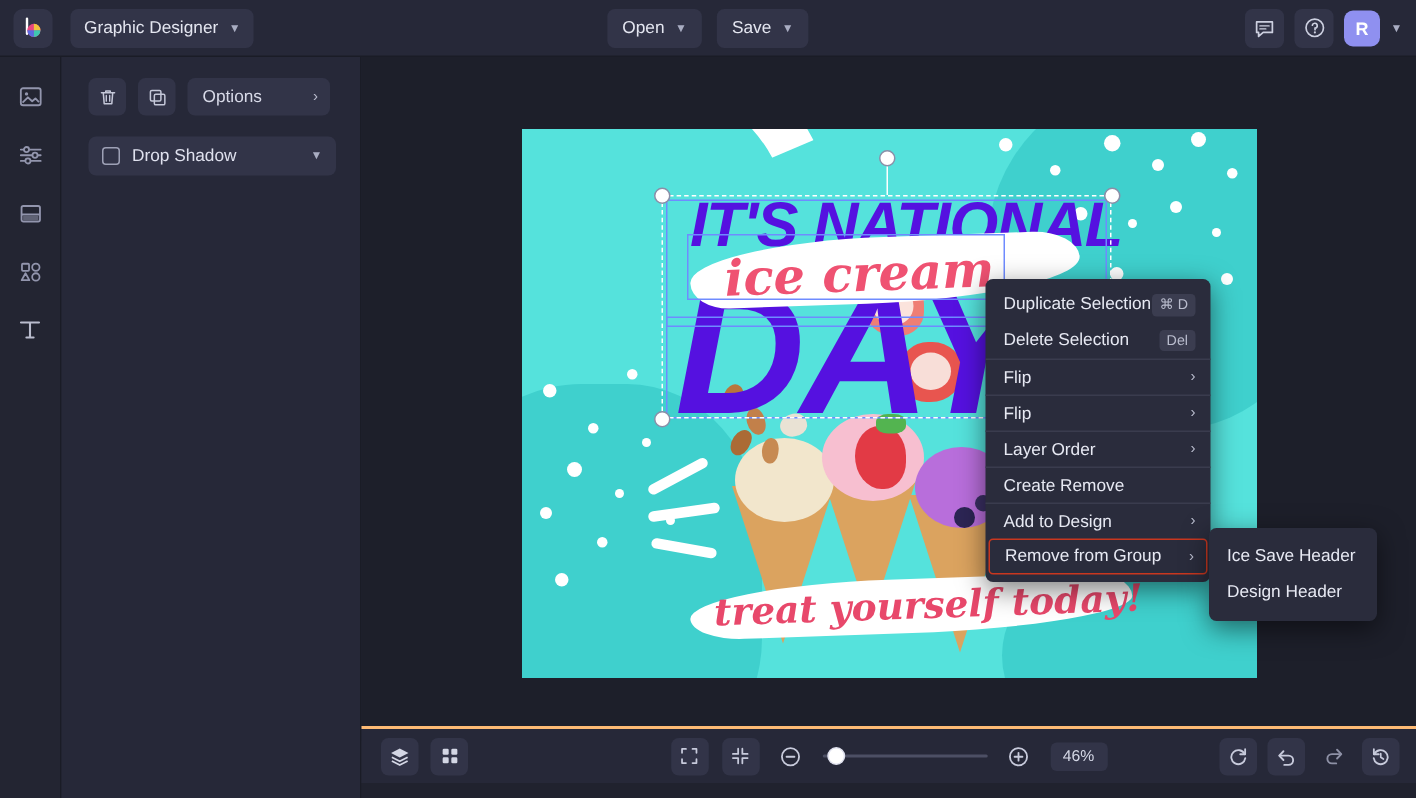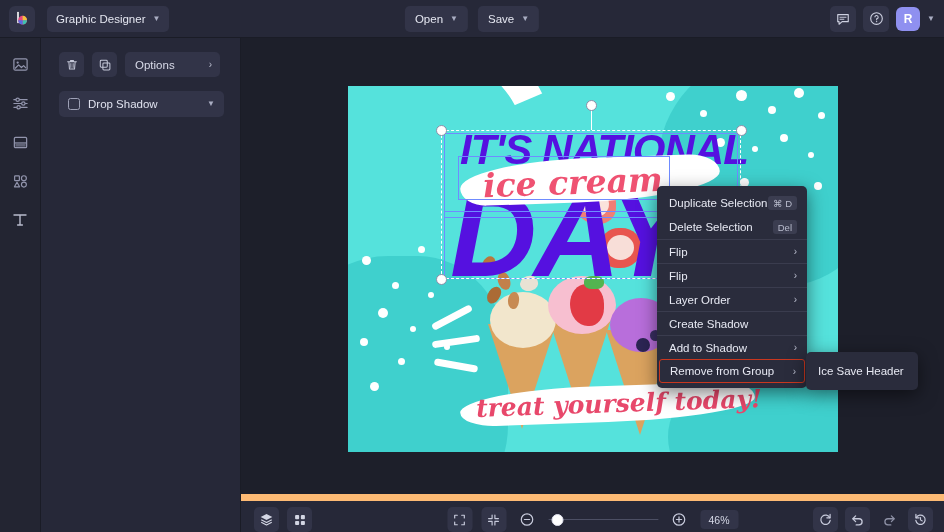--- a/index.html
+++ b/index.html
@@ -234,23 +234,23 @@
     box-shadow: 0 5px 18px rgba(0,0,0,.5);
     padding: 7px 0; z-index: 31;
   }
   .subitem {
     height: 24px; display: flex; align-items: center;
     padding: 0 12px; color: #e7e9f3; font-size: 11.5px; cursor: pointer;
   }
 
   
   .bottombar {
-    position: absolute; left: 241px; top: 494px; width: 703px; height: 38px;
-    background: #262838; border-top: 7px solid #fdba74;
-    display: flex; align-items: flex-end;
+    position: absolute; left: 241px; top: 484px; width: 703px; height: 38px;
+    background: #262838; border-top: 2px solid #fdba74;
+    display: flex; align-items: center;
   }
   .bb-left { display: flex; gap: 8px; margin-left: 13px; }
   .bb-center {
     position: absolute; left: 50%; transform: translateX(-50%);
     display: flex; align-items: center; gap: 9px;
   }
   .bb-right { position: absolute; right: 11px; display: flex; gap: 7px; }
   .bbtn {
     width: 25px; height: 25px; border-radius: 5px; background: #323448;
     display: flex; align-items: center; justify-content: center;
@@ -490,35 +490,38 @@
     </div>
     <div class="ctxitem sep">
       <span>Flip</span>
       <span class="arrow">›</span>
     </div>
     <div class="ctxitem sep">
       <span>Layer Order</span>
       <span class="arrow">›</span>
     </div>
     <div class="ctxitem sep">
-      <span>Create Shadow</span>
+      <span>Create Remove</span>
     </div>
     <div class="ctxitem sep">
-      <span>Add to Shadow</span>
+      <span>Add to Design</span>
       <span class="arrow">›</span>
     </div>
     <div class="ctxitem highlight">
       <span>Remove from Group</span>
       <span class="arrow">›</span>
     </div>
   </div>
 
   <div class="submenu">
     <div class="subitem">
       <span>Ice Save Header</span>
+    </div>
+    <div class="subitem">
+      <span>Design Header</span>
     </div>
   </div>
 
   <div class="bottombar">
     <div class="bb-left">
       <div class="bbtn">
         <svg width="15" height="15" viewBox="0 0 16 16">
           <path d="M8 2.2 L14.2 5.4 L8 8.6 L1.8 5.4 Z" fill="#d3d6e4"></path>
           <path d="M2.4 8.3 L8 11.2 L13.6 8.3" fill="none" stroke="#d3d6e4" stroke-width="1.25" stroke-linejoin="round"></path>
           <path d="M2.4 11 L8 13.9 L13.6 11" fill="none" stroke="#d3d6e4" stroke-width="1.25" stroke-linejoin="round"></path>

